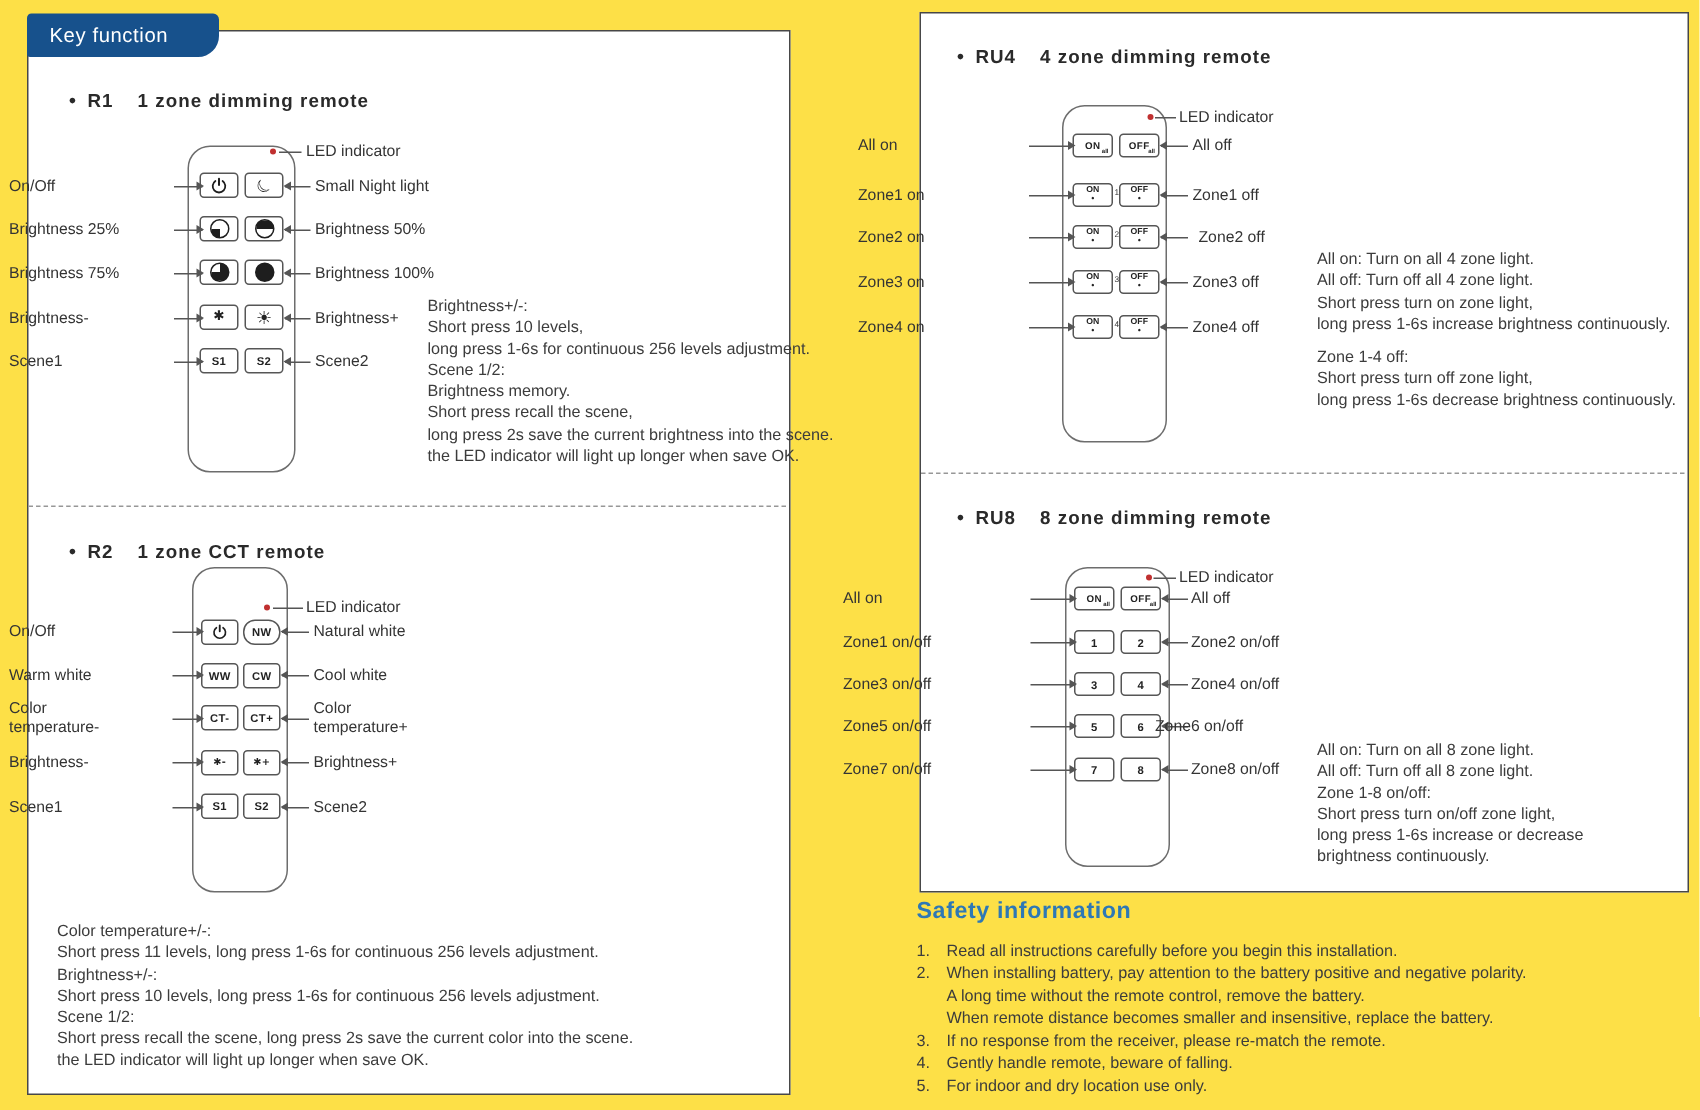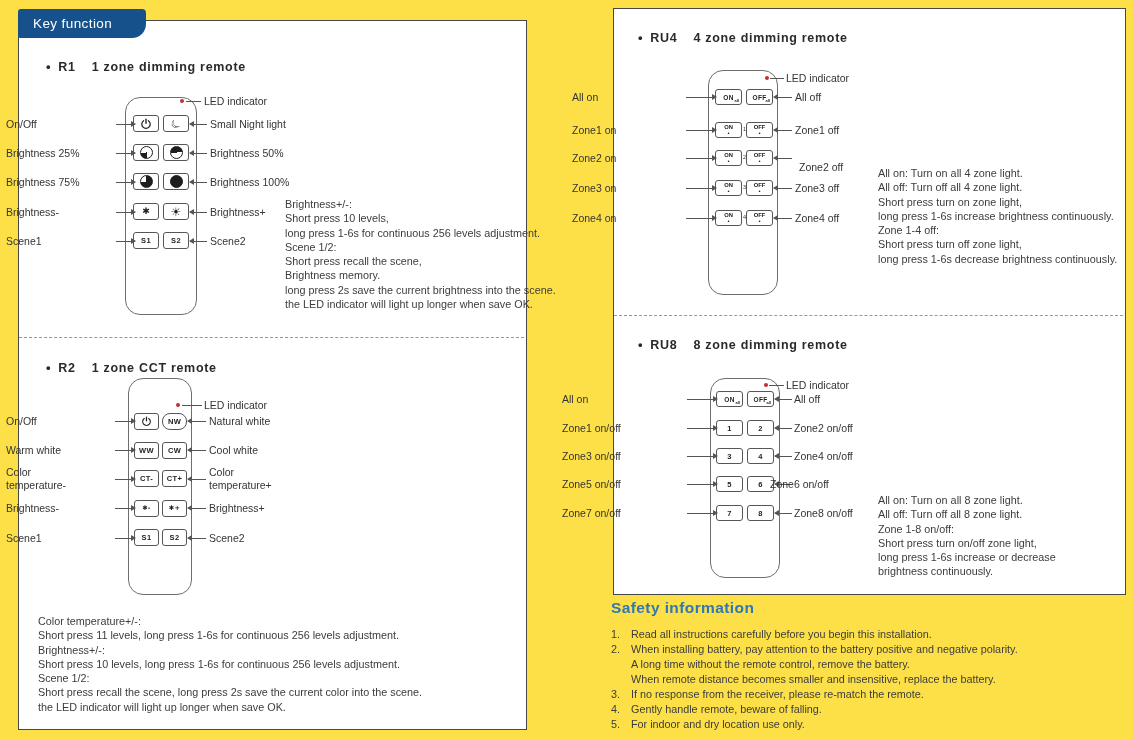--- a/index.html
+++ b/index.html
@@ -23,21 +23,21 @@
   .lbl{position:absolute;font-size:10.5px;color:#343434;white-space:nowrap;line-height:13px;}
   .lbl.r{}
   .conn{position:absolute;height:0;border-top:1.1px solid #555;}
   .conn.ar::after{content:"";position:absolute;right:-1px;top:-4px;width:0;height:0;
        border-left:5px solid #555;border-top:3.5px solid transparent;border-bottom:3.5px solid transparent;}
   .conn.al::before{content:"";position:absolute;left:-1px;top:-4px;width:0;height:0;
        border-right:5px solid #555;border-top:3.5px solid transparent;border-bottom:3.5px solid transparent;}
   .led{position:absolute;width:4px;height:4px;border-radius:50%;background:#c03030;}
   .note{position:absolute;font-size:10.8px;line-height:14.3px;color:#3c3c3c;white-space:nowrap;}
   .note .g5{margin-top:5px;}
-  .note .g8{margin-top:0;}
+  .note .g8{margin-top:8px;}
   .dash{position:absolute;height:0;border-top:1.6px dashed #979797;}
   .pie{width:13px;height:13px;border-radius:50%;border:1.2px solid #1e1e1e;box-sizing:border-box;}
   .p25{background:conic-gradient(from 180deg,#1e1e1e 0 25%,#fff 0);}
   .p50{background:conic-gradient(from 270deg,#1e1e1e 0 50%,#fff 0);}
   .p75{background:conic-gradient(from 0deg,#1e1e1e 0 75%,#fff 0);}
   .p100{background:#1e1e1e;}
   .glyph{font-family:"DejaVu Sans",sans-serif;line-height:1;}
   .moon{display:inline-block;font-size:12px;transform:rotate(-42deg);}
   .sun-s{font-size:9px;}
   .sun-b{font-size:12px;}
@@ -119,22 +119,22 @@
   <div class="lbl" style="left:210px;top:147px;">Brightness 50%</div>
   <div class="lbl" style="left:210px;top:176px;">Brightness 100%</div>
   <div class="lbl" style="left:210px;top:206px;">Brightness+</div>
   <div class="lbl" style="left:210px;top:235px;">Scene2</div>
 
   <div class="note" style="left:285px;top:197px;">
     <div>Brightness+/-:</div>
     <div>Short press 10 levels,</div>
     <div>long press 1-6s for continuous 256 levels adjustment.</div>
     <div>Scene 1/2:</div>
+    <div>Brightness memory.</div>
     <div>Short press recall the scene,</div>
-    <div>Brightness memory.</div>
     <div>long press 2s save the current brightness into the scene.</div>
     <div>the LED indicator will light up longer when save OK.</div>
   </div>
 
   <div class="dash" style="left:19px;top:337px;width:505px;"></div>
 
   <div class="sec-title" style="left:46px;top:360px;">
     <span class="bullet">•</span><span class="code">R2</span><span>1 zone CCT remote</span>
   </div>
 
@@ -286,21 +286,21 @@
   <div class="conn ar" style="left:686px;top:188px;width:30px;"></div>
   <div class="conn ar" style="left:686px;top:218px;width:30px;"></div>
 
   <div class="conn al" style="left:774px;top:97px;width:18px;"></div>
   <div class="conn al" style="left:774px;top:130px;width:18px;"></div>
   <div class="conn al" style="left:774px;top:158px;width:18px;"></div>
   <div class="conn al" style="left:774px;top:188px;width:18px;"></div>
   <div class="conn al" style="left:774px;top:218px;width:18px;"></div>
   <div class="lbl" style="left:795px;top:91px;">All off</div>
   <div class="lbl" style="left:795px;top:124px;">Zone1 off</div>
-  <div class="lbl" style="left:799px;top:152px;margin-top:9px;">Zone2 off</div>
+  <div class="lbl" style="left:799px;top:152px;">Zone2 off</div>
   <div class="lbl" style="left:795px;top:182px;">Zone3 off</div>
   <div class="lbl" style="left:795px;top:212px;">Zone4 off</div>
 
   <div class="note" style="left:878px;top:166px;">
     <div>All on:  Turn on all 4 zone light.</div>
     <div>All off:  Turn off all 4 zone light.</div>
     <div>Short press turn on zone light,</div>
     <div>long press 1-6s increase brightness continuously.</div>
     <div class="g8">Zone 1-4 off:</div>
     <div>Short press turn off zone light,</div>

